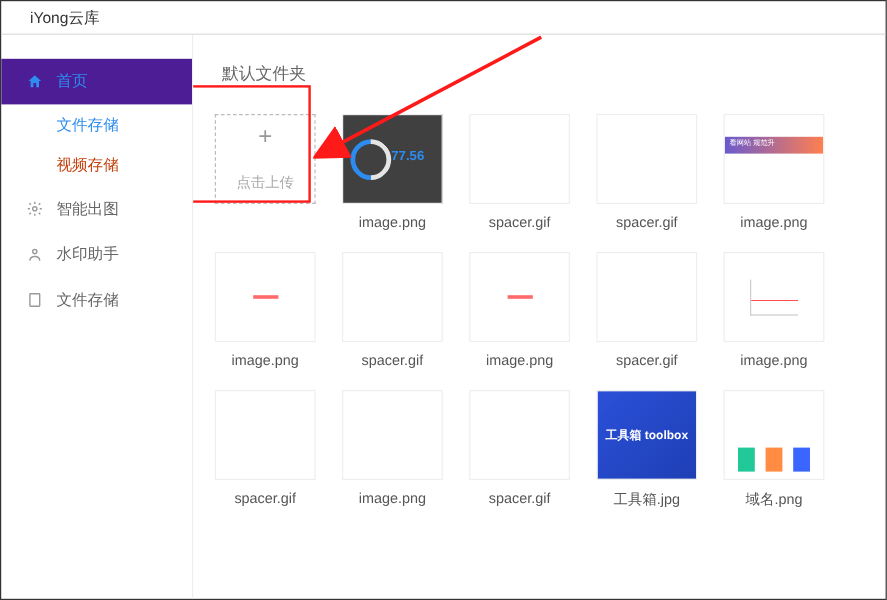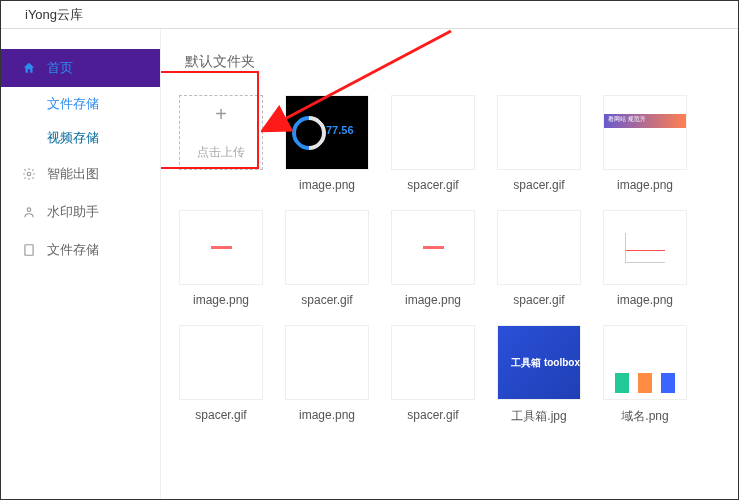--- a/index.html
+++ b/index.html
@@ -6,45 +6,45 @@
 body { font-family: -apple-system, "Microsoft YaHei", Arial, sans-serif; background: #fff; }
 .app-window { width: 739px; height: 500px; border: 1px solid #333; background: #fff; position: relative; overflow: hidden; }
 .titlebar { height: 28px; border-bottom: 1px solid #ddd; padding: 0 24px; display: flex; align-items: center; font-size: 13px; color: #333; }
 .body-area { display: flex; height: calc(100% - 28px); }
 .sidebar { width: 160px; border-right: 1px solid #eee; padding-top: 20px; }
 .nav-item { display: flex; align-items: center; padding: 10px 20px; font-size: 13px; color: #666; cursor: pointer; position: relative; }
 .nav-item.active { background: #4c1d95; color: #2d8cf0; }
 .nav-item .icon { width: 16px; height: 16px; margin-right: 10px; display: inline-flex; align-items: center; justify-content: center; }
 .nav-item .chev { position: absolute; right: 16px; }
 .sub-items { padding-left: 46px; }
-.sub-item { padding: 8px 0; font-size: 13px; color: #0369a1; cursor: pointer; }
+.sub-item { padding: 8px 0; font-size: 13px; color: #c2410c; cursor: pointer; }
 .sub-item.active { color: #2d8cf0; }
 .main { flex: 1; padding: 24px 18px 0 18px; overflow: auto; position: relative; }
 .folder-title { font-size: 14px; color: #666; margin-bottom: 24px; margin-left: 6px; }
 .grid { display: flex; flex-wrap: wrap; gap: 18px 22px; }
 .cell { width: 84px; display: flex; flex-direction: column; align-items: center; }
-.thumb { width: 84px; height: 75px; border: 1px solid #eee; background: #000000; display: flex; align-items: center; justify-content: center; overflow: hidden; }
+.thumb { width: 84px; height: 75px; border: 1px solid #eee; background: #404040; display: flex; align-items: center; justify-content: center; overflow: hidden; }
 .fname { font-size: 12px; color: #555; margin-top: 8px; white-space: nowrap; overflow: hidden; text-overflow: ellipsis; max-width: 84px; text-align: right; }
 .upload-box { width: 84px; height: 75px; border: 1px dashed #bbb; display: flex; flex-direction: column; align-items: center; justify-content: center; color: #aaa; cursor: pointer; background: #fff; }
 .upload-box .plus { font-size: 20px; line-height: 1; color: #999; }
 .upload-box .uplabel { font-size: 12px; margin-top: 20px; color: #aaa; }
 .highlight-frame { position: absolute; border: 2px solid #ff1a1a; pointer-events: none; }
 .arrow-svg { position: absolute; pointer-events: none; }
 .th-blank { background: #fff; }
 .th-donut { position: relative; }
 .donut-ring { width: 34px; height: 34px; border-radius: 50%; border: 4px solid #2d8cf0; border-right-color: #e5e5e5; border-bottom-color: #e5e5e5; transform: rotate(-45deg); position: absolute; left: 6px; top: 20px;}
 .donut-val { position: absolute; left: 40px; top: 28px; font-size: 11px; color: #2d8cf0; font-weight: 600; }
 .th-purple { background:#fff; position:relative;}
 .th-purple-bar{ position:absolute; top:18px; left:0; right:0; height:14px; background:linear-gradient(90deg,#6a5acd,#ff7f50); font-size:6px; color:#fff; padding:1px 4px;}
 .th-lines{ background:#fff; padding:6px;}
 .ln{ height:3px; background:#ddd; margin:4px 0;}
 .ln.accent{ background:#ff6a6a; width:30%;}
 .th-dark{ background:#fff;}
 .dark-top{ height:24px; background:#222;}
-.th-toolbox{ background:linear-gradient(135deg,#2b50d8,#1e3fb5); color:#fff; font-size:10px; font-weight:600; display:flex; align-items:center; justify-content:flex-end; text-align:center;}
+.th-toolbox{ background:linear-gradient(135deg,#2b50d8,#1e3fb5); color:#fff; font-size:10px; font-weight:600; display:flex; align-items:center; justify-content:center; text-align:center;}
 .th-colors{ background:#fff; display:flex; align-items:flex-end; justify-content:space-around; padding:6px;}
 .cb{ width:14px; height:20px;}
 .c-teal{ background:#20c997;}
 .c-orange{ background:#ff8c42;}
 .c-blue{ background:#3a66ff;}
 .th-chart{ background:#fff; display:flex; align-items:center; justify-content:center;}
 .mini-chart{ width:40px; height:30px; border-left:1px solid #ccc; border-bottom:1px solid #ccc; position:relative;}
 .mini-chart::after{ content:""; position:absolute; left:0; top:0; width:100%; height:100%; background:linear-gradient(180deg,transparent 60%, #ff4d4d 60%, #ff4d4d 62%, transparent 62%);}
 </style>
 </head>

